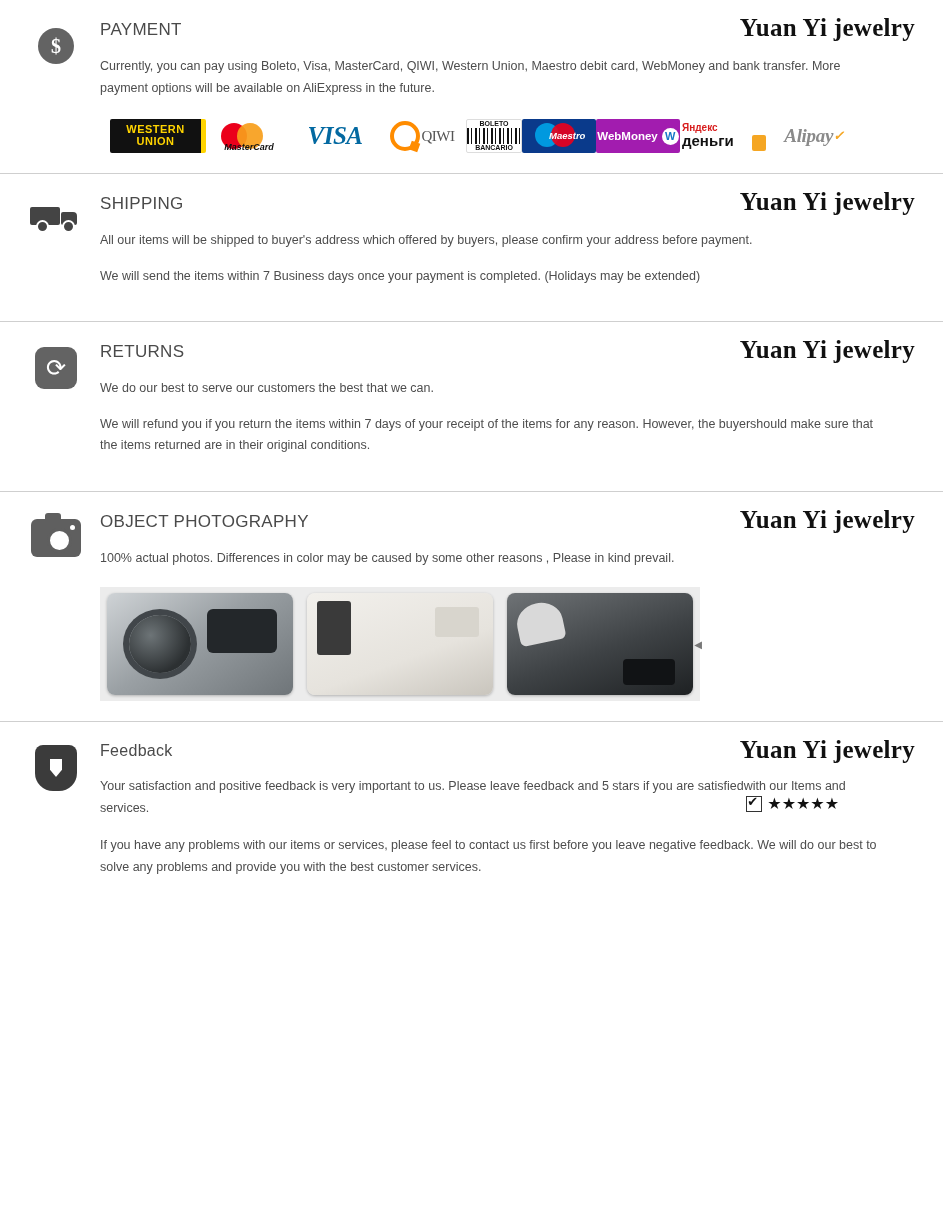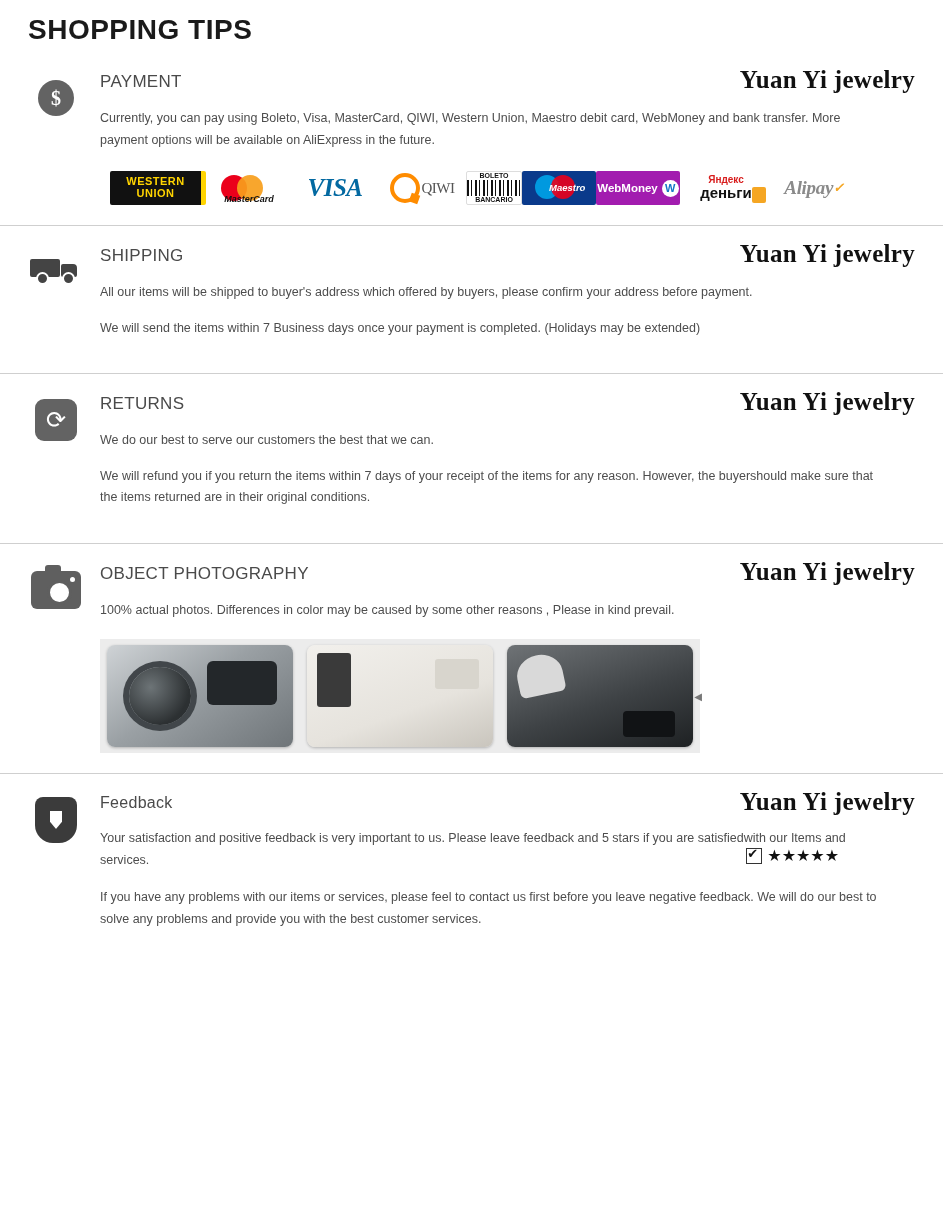--- a/index.html
+++ b/index.html
@@ -182,21 +182,21 @@
     font-weight: bold;
     gap: 4px;
   }
   .wm-circle {
     width: 17px; height: 17px; border-radius: 50%; background: #ffffff;
     color: #1477c7; font-size: 11px; display: flex; align-items: center; justify-content: center;
   }
   .logo-yandex {
     width: 90px;
     flex-direction: column;
-    align-items: center;
+    align-items: flex-start;
     line-height: 1.05;
     padding-left: 2px;
     position: relative;
   }
   .ya-top { font-size: 10px; color: #d81d1d; font-weight: bold; }
   .ya-bottom { font-size: 15px; color: #111; font-weight: bold; }
   .ya-coin {
     position: absolute; right: 4px; bottom: 2px; width: 14px; height: 16px;
     background: #f5a623; border-radius: 2px;
   }
@@ -310,21 +310,20 @@
   .check-box::after {
     content: "\2714"; position: absolute; left: 0px; top: -3px; font-size: 13px; color: #111;
   }
   .fb-wrap { position: relative; }
 </style>
 </head>
 <body>
 
 <div class="page">
 
-  <div class="page-title">SHOPPING TIPS</div>
 
   <div class="section">
     <div class="section-inner">
       <div class="brand">Yuan Yi jewelry</div>
       <div class="sec-icon">
         <div class="icon-dollar">$</div>
       </div>
       <div class="sec-head">PAYMENT</div>
       <p class="body-text">Currently, you can pay using Boleto, Visa, MasterCard, QIWI, Western Union, Maestro debit card, WebMoney and bank transfer. More payment options will be available on AliExpress in the future.</p>
 

